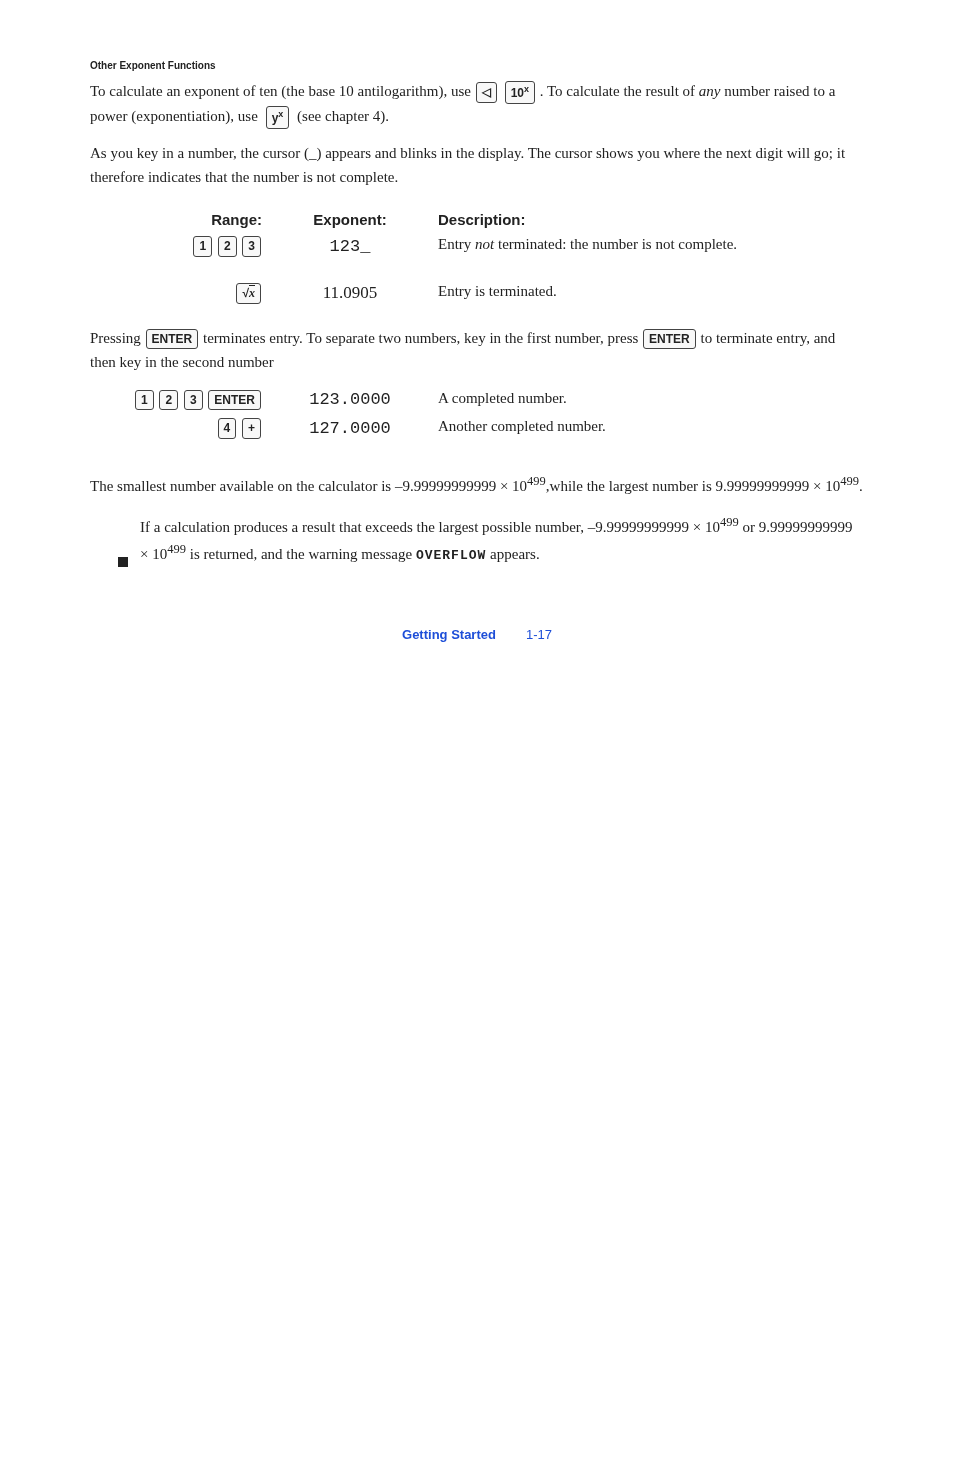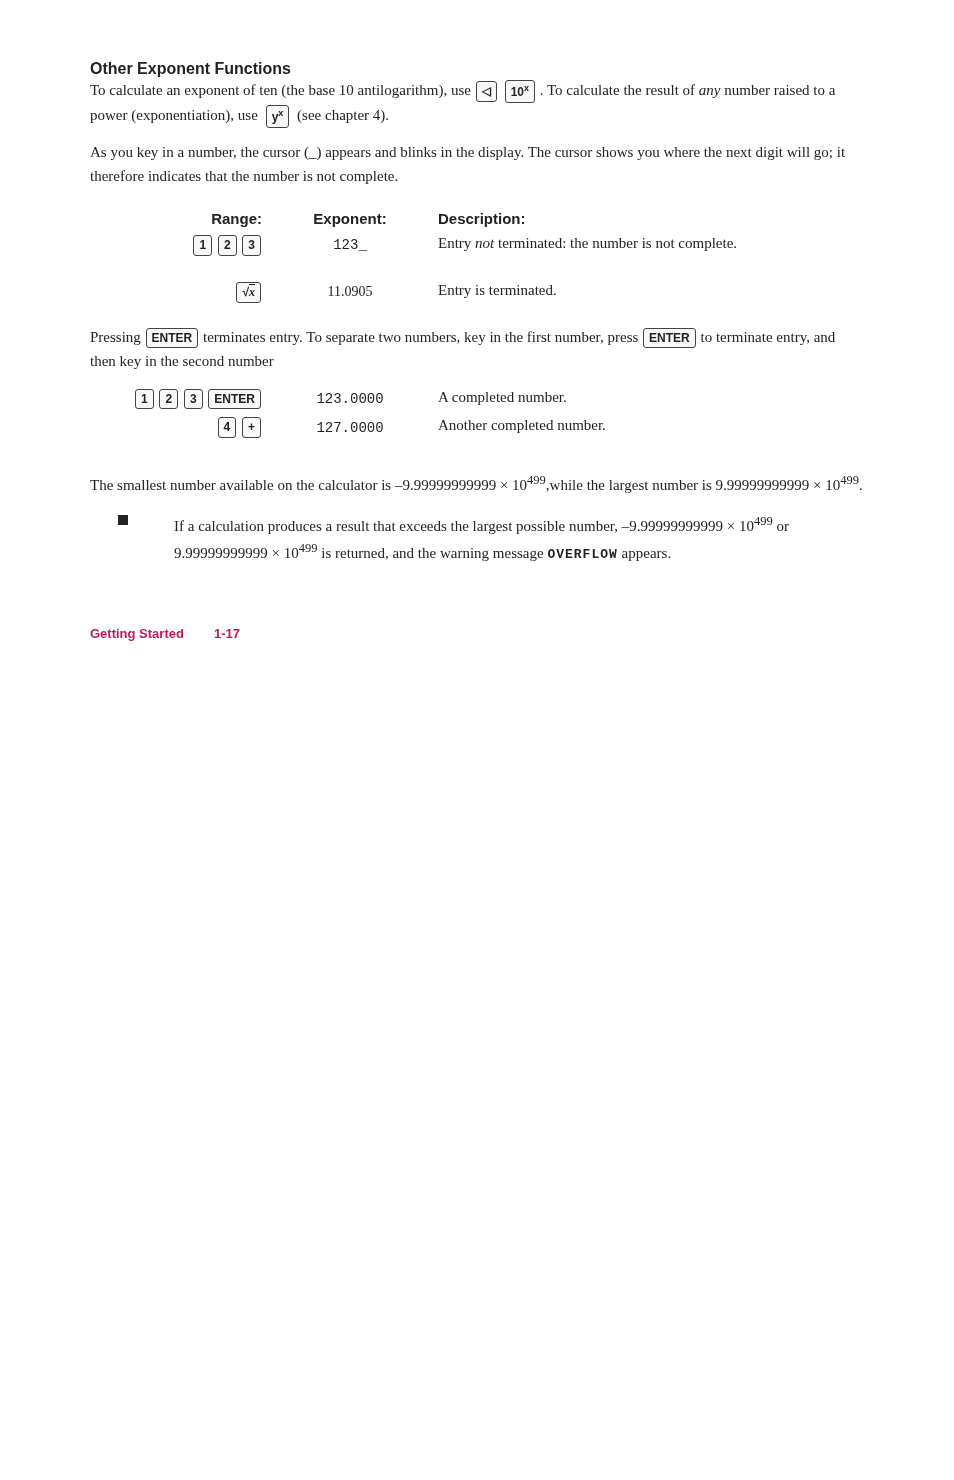--- a/index.html
+++ b/index.html
@@ -8,21 +8,22 @@
       font-family: 'Times New Roman', Times, serif;
       font-size: 15px;
       color: #222;
       width: 954px;
       min-height: 1480px;
       padding: 60px 90px 60px 90px;
     }
     .section-heading-small {
       font-family: Arial, Helvetica, sans-serif;
       font-weight: bold;
-      font-size: 16px;
+      font-size: 10px;
+      margin-bottom: 8px;
     }
     .body-text {
       font-size: 15px;
       line-height: 1.6;
       margin-bottom: 12px;
     }
     .h2-heading {
       font-family: Arial, Helvetica, sans-serif;
       font-weight: bold;
       font-size: 22px;
@@ -63,60 +64,59 @@
     }
     .demo-table th.col-keys { text-align: right; width: 180px; }
     .demo-table th.col-display { text-align: center; width: 160px; }
     .demo-table th.col-desc { text-align: left; }
     .demo-table td {
       padding: 4px 8px;
       vertical-align: top;
       font-size: 15px;
     }
     .demo-table td.col-keys { text-align: right; vertical-align: middle; }
-    .demo-table td.col-display { text-align: center; font-family: 'Courier New', Courier, monospace; font-size: 14px; vertical-align: middle; }
+    .demo-table td.col-display { text-align: center; font-family: 'Courier New', Courier, monospace; font-size: 17px; vertical-align: middle; }
     .demo-table td.col-desc { vertical-align: top; }
 
     .bullet-list {
       margin: 14px 0 14px 28px;
       list-style: none;
     }
     .bullet-list li {
       display: flex;
-      align-items: flex-start;
+      align-items: flex-end;
       margin-bottom: 10px;
       line-height: 1.6;
       font-size: 15px;
-      gap: 34px;
     }
     .bullet-list li .bullet-square {
       display: inline-block;
       width: 10px;
       height: 10px;
       background: #222;
       margin-top: 4px;
       margin-right: 12px;
       flex-shrink: 0;
     }
 
     .page-footer {
       display: flex;
-      justify-content: flex-start;
+      justify-content: center;
       align-items: center;
       margin-top: 60px;
       font-family: Arial, Helvetica, sans-serif;
       font-size: 13px;
-      color: #be185d;
+      color: #1d4ed8;
     }
     .footer-section {
       font-weight: bold;
     }
     .footer-page {
       margin-left: 30px;
-      font-weight: bold;
+      font-weight: normal;
     }
 
     .overflow-mono {
       font-family: 'Courier New', Courier, monospace;
       font-size: 13px;
       font-weight: bold;
       letter-spacing: 1px;
       background: #fff;
     }
 

